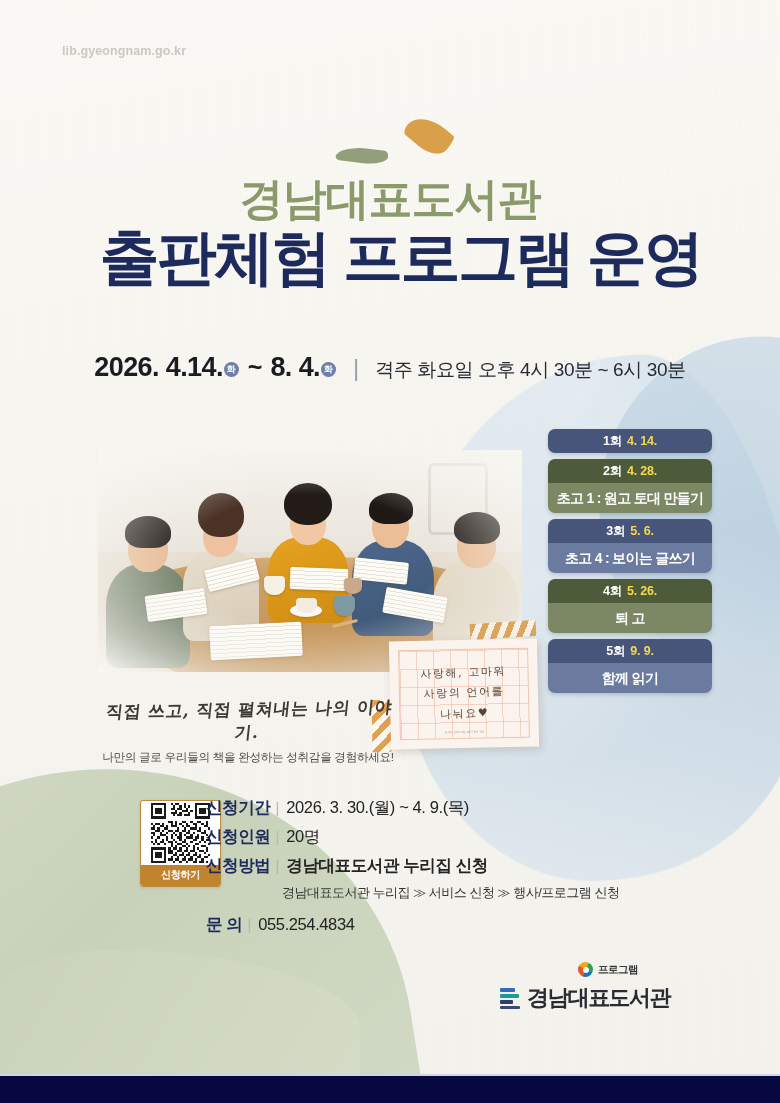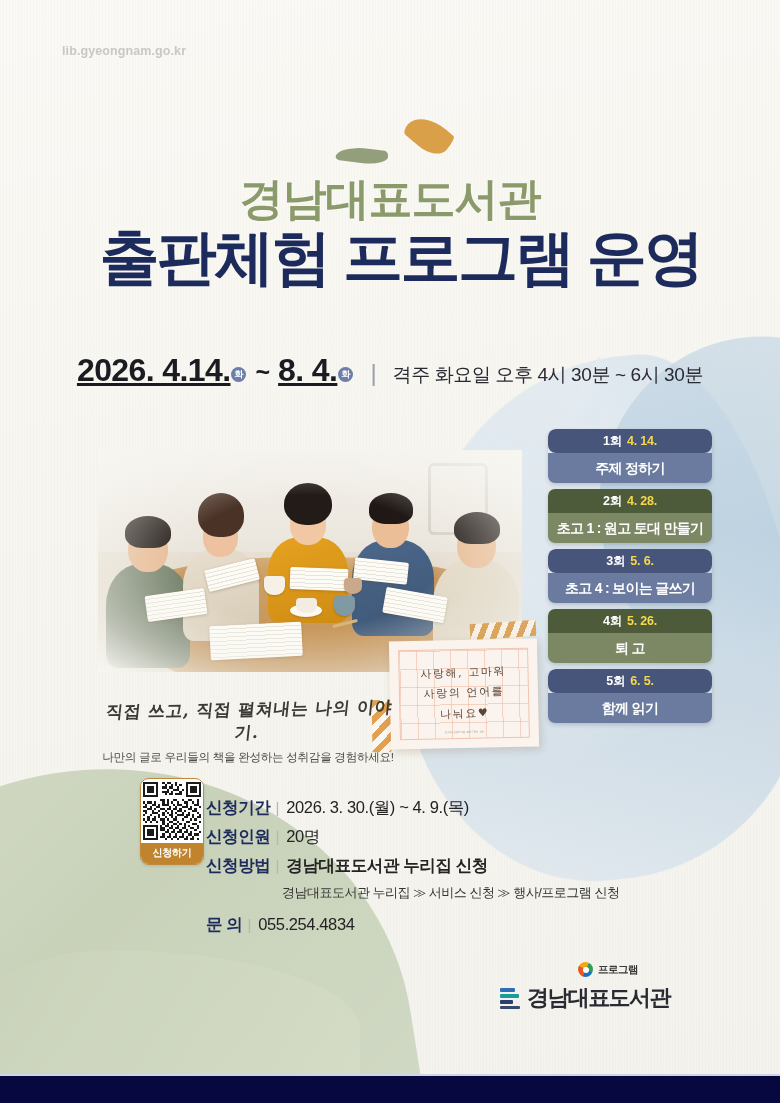--- a/index.html
+++ b/index.html
@@ -115,21 +115,21 @@
     margin-top:1px;
     margin-left:21px;
   }
 
   
   .dateline {
     position:absolute; left:0; top:352px; width:780px;
     display:flex; align-items:baseline; justify-content:center; gap:0;
     white-space:nowrap;
   }
-  .d-big { font-size:32px; font-weight:bold; color:#1b1b22; letter-spacing:-.6px;text-decoration:underline; }
+  .d-big { font-size:27px; font-weight:bold; color:#1b1b22; letter-spacing:-.6px; }
   .d-day {
     display:inline-flex; align-items:center; justify-content:center;
     width:15px; height:15px; border-radius:50%;
     background:#6b7fa8; color:#fff;
     font-size:9px; font-weight:bold;
     margin:0 1px 0 1px; position:relative; top:-4px;
   }
   .d-tilde { font-size:25px; font-weight:bold; color:#1b1b22; margin:0 8px; }
   .d-div { color:#9aa0ae; font-size:24px; margin:0 16px; font-weight:300; }
   .d-time { font-size:19px; color:#2a2a33; letter-spacing:-.4px; }
@@ -270,32 +270,32 @@
     letter-spacing:-.2px;
   }
   .sbox .sh .dt { color:#f7d84a; margin-left:5px; }
   .sbox .sb {
     height:30px; line-height:30px;
     text-align:center;
     font-size:14px; font-weight:bold; color:#ffffff;
     letter-spacing:-.7px;
     white-space:nowrap;
   }
-  .sbox.blue .sh { background:#47557a;border-radius:8px; }
+  .sbox.blue .sh { background:#47557a; }
   .sbox.blue .sb { background:#6a7b9f; }
   .sbox.green .sh { background:#4e5b3b; }
   .sbox.green .sb { background:#7c8763; }
 
   
   .qr {
-    position:absolute; left:140px; top:778px;
-    width:64px;
+    position:absolute; left:140px; top:800px;
+    width:81px;
     border:1.5px solid #c08a3e;
     background:#fff;
-    border-radius:9px;
+    border-radius:3px;
     overflow:hidden;
     box-shadow:0 1px 3px rgba(0,0,0,.12);
   }
   .qr-img { width:100%; height:64px; display:block; }
   .qr-lbl {
     background:#c0832e;
     color:#fff; text-align:center;
     font-size:10px; font-weight:bold;
     padding:3px 0 4px; letter-spacing:-.3px;
   }
@@ -438,21 +438,20 @@
   <div class="tagline-wrap">
     <div class="tag-hand">직접 쓰고, 직접 펼쳐내는 나의 이야기.</div>
     <div class="tag-sub">나만의 글로 우리들의 책을 완성하는 성취감을 경험하세요!</div>
   </div>
 
   <div class="schedule">
     <div class="sbox blue">
       <div class="sh">
         <span>1회</span><span class="dt">4. 14.</span>
       </div>
-      <div class="sb">주제 정하기</div>
     </div>
     <div class="sbox green">
       <div class="sh">
         <span>2회</span><span class="dt">4. 28.</span>
       </div>
       <div class="sb">초고 1 : 원고 토대 만들기</div>
     </div>
     <div class="sbox blue">
       <div class="sh">
         <span>3회</span><span class="dt">5. 6.</span>
@@ -460,21 +459,21 @@
       <div class="sb">초고 4 : 보이는 글쓰기</div>
     </div>
     <div class="sbox green">
       <div class="sh">
         <span>4회</span><span class="dt">5. 26.</span>
       </div>
       <div class="sb">퇴 고</div>
     </div>
     <div class="sbox blue">
       <div class="sh">
-        <span>5회</span><span class="dt">6. 5.</span>
+        <span>5회</span><span class="dt">9. 9.</span>
       </div>
       <div class="sb">함께 읽기</div>
     </div>
     <div class="sbox green">
     </div>
   </div>
 
   <div class="qr">
     <svg class="qr-img" viewBox="0 0 29 29" shape-rendering="crispEdges">
       <rect width="29" height="29" fill="#fff"></rect>

